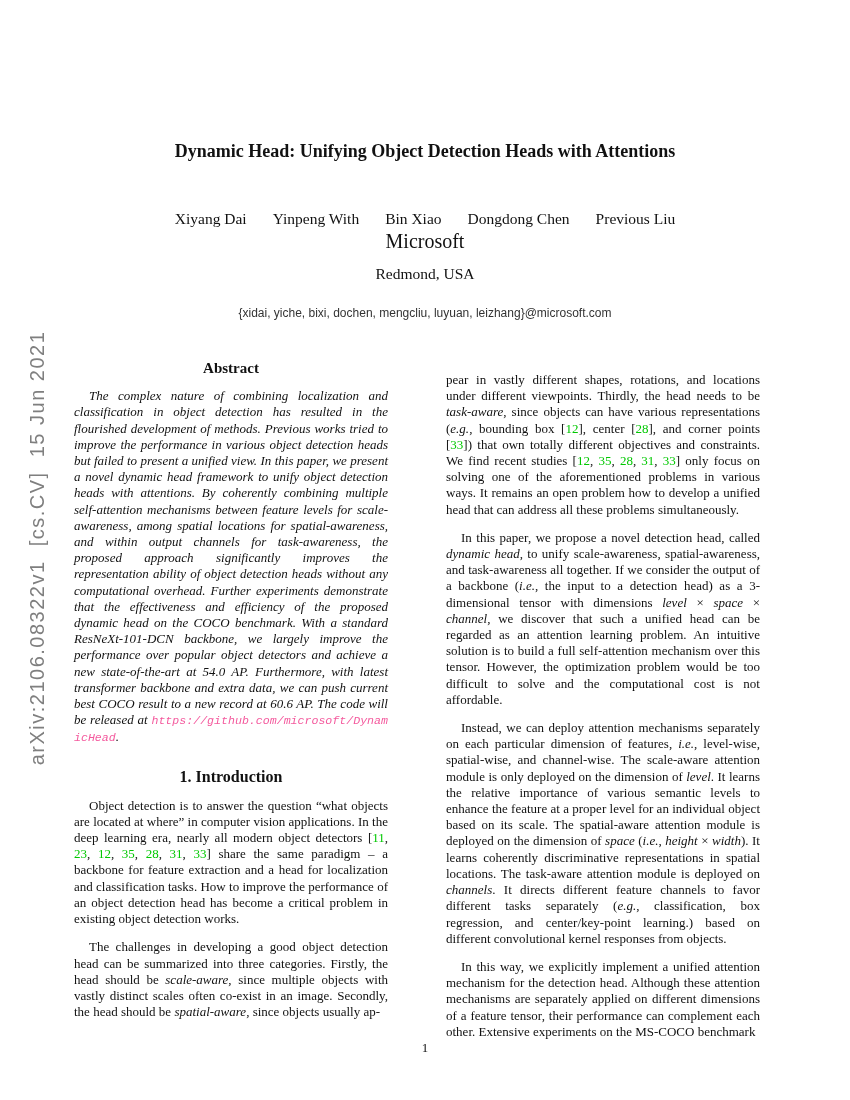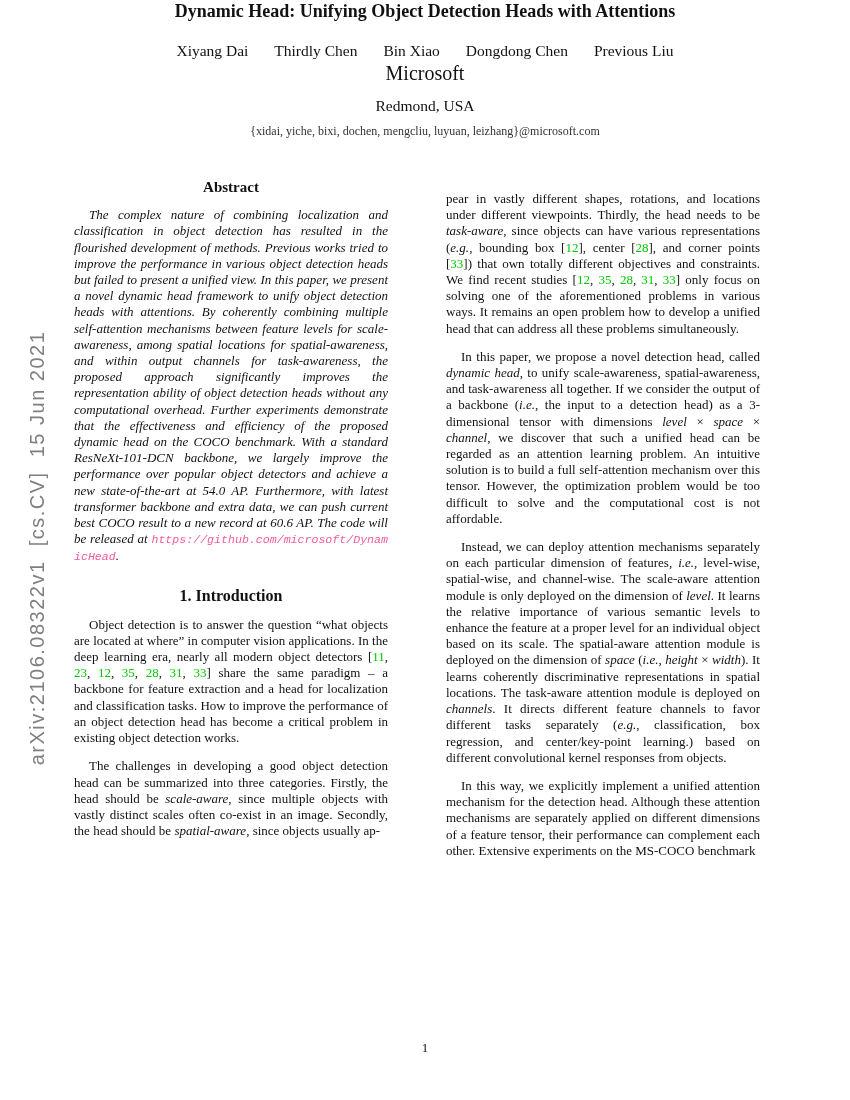--- a/index.html
+++ b/index.html
@@ -20,39 +20,39 @@
     left: 37px;
     top: 548px;
     transform: translate(-50%, -50%) rotate(-90deg);
     white-space: pre;
     font-family: "Liberation Sans", sans-serif;
     font-size: 20px;
     letter-spacing: 1.5px;
     color: var(--color-watermark, #7f7f7f);
   }
 
-  .header { text-align: center; }
+  .header { padding-top: 140px; text-align: center; }
   .title { font-size: 18px; font-weight: bold; line-height: 22px; }
 
   .authors-row {
     display: flex;
     justify-content: center;
     gap: 26px;
     font-size: 15.5px;
     line-height: 19px;
   }
-  .authors-row.row1 { margin-top: 19px; }
+  .authors-row.row1 { margin-top: 47px; }
   .authors-row.row2 { margin-top: 2px; }
 
   .affiliation { font-size: 20px; margin-top: 2px; }
   .location   { font-size: 15.5px; margin-top: 12px; }
 
   .email {
-    margin-top: 9px;
-    font-family: Liberation Serif, serif;
+    margin-top: 23px;
+    font-family: Liberation Sans, sans-serif;
     font-size: 12px;
     color: #333;
   }
 
   .columns {
     display: flex;
     gap: 34px;
     padding: 0 62px;
     margin-top: 40px;
   }
@@ -108,21 +108,21 @@
 <body>
 
 <div class="page">
 
   <div class="watermark">arXiv:2106.08322v1  [cs.CV]  15 Jun 2021</div>
 
   <header class="header">
     <h1 class="title">Dynamic Head: Unifying Object Detection Heads with Attentions</h1>
     <div class="authors-row row1">
         <span class="author-name">Xiyang Dai</span>
-        <span class="author-name">Thirdly Chen</span>
+        <span class="author-name">Yinpeng With</span>
         <span class="author-name">Bin Xiao</span>
         <span class="author-name">Dongdong Chen</span>
         <span class="author-name">Previous Liu</span>
       </div>
     <div class="affiliation">Microsoft</div>
     <div class="location">Redmond, USA</div>
     <div class="email">{xidai, yiche, bixi, dochen, mengcliu, luyuan, leizhang}@microsoft.com</div>
   </header>
 
   <div class="columns">

